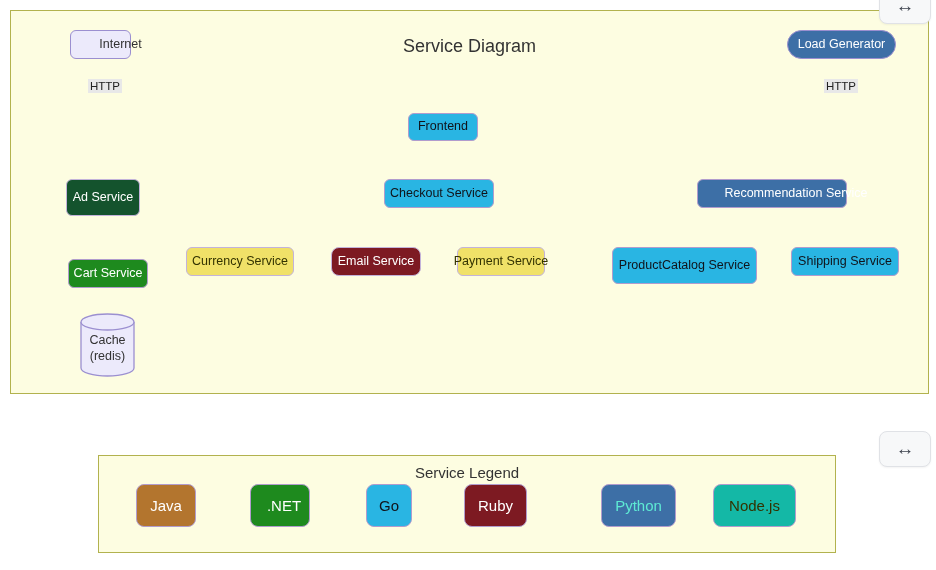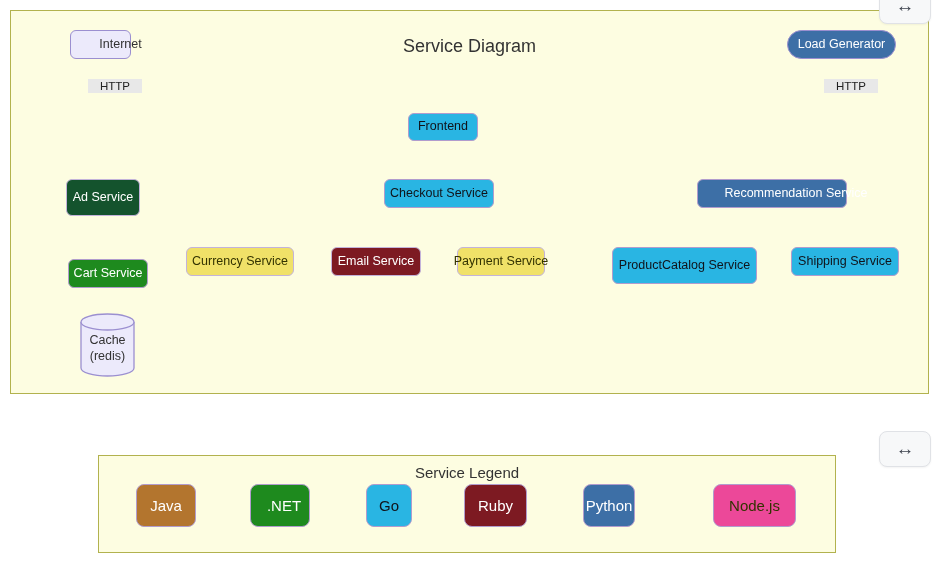--- a/index.html
+++ b/index.html
@@ -28,21 +28,21 @@
     border:1.3px solid;border-radius:6px;white-space:nowrap;
   }
   .node.pill{border-radius:15px;}
   .node.cylinder{border:none;background:transparent !important;}
   .cyl-label{
     position:absolute;left:0;right:0;top:20px;text-align:center;
     font-size:12.5px;line-height:1.25;
   }
   .edge-label{
     position:absolute;background:#e8e8e8;color:#222222;
-    font-size:11.5px;padding:0 12px;line-height:14px;
+    font-size:11.5px;padding:0 2px;line-height:14px;
   }
   .legend-item{
     position:absolute;top:484px;height:43px;box-sizing:border-box;
     display:flex;align-items:center;justify-content:center;
     font-size:15px;border:1.3px solid #b19ccd;border-radius:8px;
   }
   .expand-btn{
     position:absolute;width:52px;height:36px;box-sizing:border-box;
     background:#f7f8f9;border:1px solid #e0e2e6;border-radius:8px;
     display:flex;align-items:center;justify-content:center;
@@ -88,21 +88,21 @@
 
 <div id="nodes-layer">
     <div class="node rect" style="left: 70px; top: 30px; width: 61px; height: 29px; background: rgb(236, 234, 251); border-color: rgb(155, 143, 208); color: rgb(51, 51, 51); padding-left: 40px;">Internet</div>
     <div class="node pill" style="left: 787px; top: 30px; width: 109px; height: 29px; background: rgb(61, 111, 166); border-color: rgb(155, 143, 208); color: rgb(255, 255, 255);">Load Generator</div>
     <div class="node rect" style="left: 408px; top: 113px; width: 70px; height: 28px; background: rgb(41, 181, 227); border-color: rgb(177, 156, 205); color: rgb(16, 19, 26);">Frontend</div>
     <div class="node rect" style="left: 66px; top: 179px; width: 74px; height: 37px; background: #14532d; border-color: rgb(195, 179, 218); color: rgb(255, 255, 255); text-align: right;">Ad Service</div>
     <div class="node rect" style="left: 384px; top: 179px; width: 110px; height: 29px; background: rgb(41, 181, 227); border-color: rgb(177, 156, 205); color: rgb(16, 19, 26);">Checkout Service</div>
     <div class="node rect" style="left: 697px; top: 179px; width: 150px; height: 29px; background: rgb(61, 111, 166); border-color: rgb(177, 156, 205); color: rgb(255, 255, 255); padding-left: 48px;">Recommendation Service</div>
     <div class="node rect" style="left: 68px; top: 247px; width: 80px; height: 29px; background: rgb(30, 138, 30); border-color: rgb(177, 156, 205); color: rgb(255, 255, 255); margin-top: 12px;">Cart Service</div>
     <div class="node rect" style="left: 186px; top: 247px; width: 108px; height: 29px; background: rgb(240, 225, 104); border-color: rgb(195, 179, 218); color: rgb(51, 51, 0);">Currency Service</div>
-    <div class="node rect" style="left: 331px; top: 247px; width: 90px; height: 29px; background: rgb(125, 26, 34); border-color: rgb(195, 179, 218); color: rgb(255, 255, 255);">Email Service</div>
+    <div class="node rect" style="left: 331px; top: 247px; width: 90px; height: 29px; background: rgb(125, 26, 34); border-color: rgb(195, 179, 218); color: rgb(255, 255, 255); border-radius: 8px;">Email Service</div>
     <div class="node rect" style="left: 457px; top: 247px; width: 88px; height: 29px; background: rgb(240, 225, 104); border-color: rgb(195, 179, 218); color: rgb(51, 51, 0);">Payment Service</div>
     <div class="node rect" style="left: 612px; top: 247px; width: 145px; height: 37px; background: rgb(41, 181, 227); border-color: rgb(177, 156, 205); color: rgb(16, 19, 26);">ProductCatalog Service</div>
     <div class="node rect" style="left: 791px; top: 247px; width: 108px; height: 29px; background: rgb(41, 181, 227); border-color: rgb(177, 156, 205); color: rgb(16, 19, 26);">Shipping Service</div>
     <div class="node cylinder" style="left: 80px; top: 313px; width: 55px; height: 64px;">
       <svg width="55" height="64" viewBox="0 0 55 64">
         <path d="M1,9 L1,55 A26.5,8 0 0 0 54,55 L54,9" fill="#eceafb" stroke="#9b8fd0" stroke-width="1.3"></path>
         <ellipse cx="27.5" cy="9" rx="26.5" ry="8" fill="#eceafb" stroke="#9b8fd0" stroke-width="1.3"></ellipse>
       </svg>
       <div class="cyl-label" style="color: rgb(51, 51, 51);">
         <div>Cache</div>
@@ -116,22 +116,22 @@
   </div>
 
 <div class="panel" id="legend-panel">
   <div class="panel-title" id="legend-title">Service Legend</div>
 </div>
 <div id="legend-items-layer">
     <div class="legend-item" style="left: 136px; width: 60px; background: rgb(179, 117, 46); color: rgb(255, 255, 255);">Java</div>
     <div class="legend-item" style="left: 250px; width: 60px; background: rgb(30, 138, 30); color: rgb(255, 255, 255); padding-left: 8px;">.NET</div>
     <div class="legend-item" style="left: 366px; width: 46px; background: rgb(41, 181, 227); color: rgb(16, 19, 26);">Go</div>
     <div class="legend-item" style="left: 464px; width: 63px; background: rgb(125, 26, 34); color: rgb(255, 255, 255);">Ruby</div>
-    <div class="legend-item" style="left: 583px; width: 52px; background: rgb(61, 111, 166); color: #ffffff;">Python</div>
-    <div class="legend-item" style="left: 713px; width: 83px; background: #ec4899; color: rgb(51, 51, 0);">Node.js</div>
+    <div class="legend-item" style="left: 601px; width: 75px; background: rgb(61, 111, 166); color: #5eead4;">Python</div>
+    <div class="legend-item" style="left: 713px; width: 83px; background: #14b8a6; color: rgb(51, 51, 0);">Node.js</div>
   </div>
 
 <div class="expand-btn" id="expand-top">
   <span>↔</span>
 </div>
 <div class="expand-btn" id="expand-bottom">
   <span>↔</span>
 </div>
 
 </body></html>

